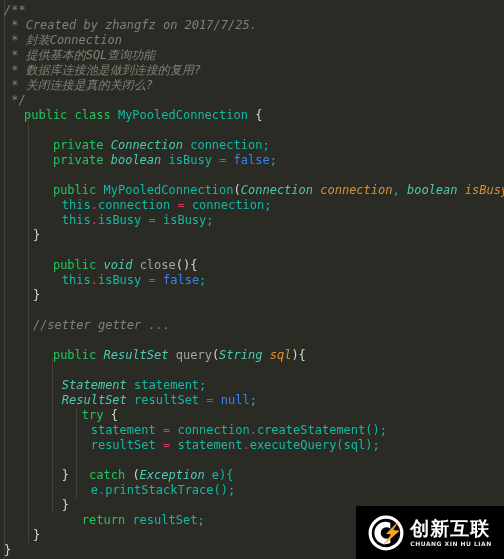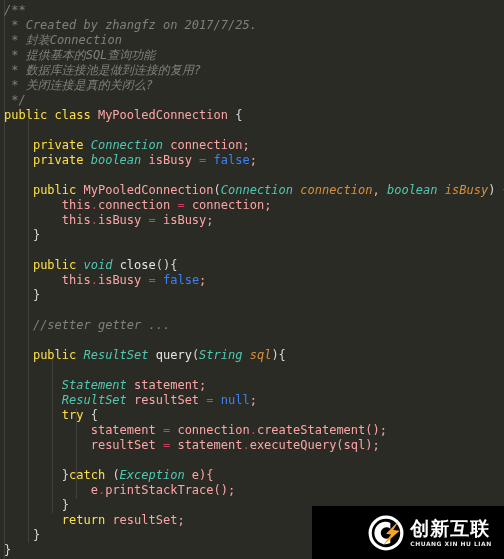--- a/index.html
+++ b/index.html
@@ -49,44 +49,43 @@
     padding-left: 4px;
     letter-spacing: 0px;
   }
   .line {
     height: 15px;
     white-space: pre;
   }
 
   
   .cmt   { color: #808076; font-style: italic; }
-  .kw    { color: #fde047; }
+  .kw    { color: #22c55e; padding-left: 20px; }
   .type  { color: #4ec9b0; font-style: italic; }
-  .ident { color: #fca5a5; }
+  .ident { color: #14b8a6; }
   .param { color: #d9903a; font-style: italic; }
-  .mth   { color: #e5e5e5; }
+  .mth   { color: #a3a3a3; }
   .lit   { color: #3b82f6; }
   .punc  { color: #d8d8d2; }
   .dot   { color: #cc3f5f; }
   .op    { color: #cc3f5f; }
 
   
   #watermark {
     position: absolute;
     right: 0;
     bottom: 0;
     width: 148px;
     height: 53px;
     background: #000000;
     z-index: 5;
     display: flex;
     align-items: center;
     justify-content: center;
     gap: 6px;
-    padding-left: 44px;
   }
   #wm-logo {
     width: 36px;
     height: 36px;
     flex: 0 0 36px;
   }
   #wm-text {
     display: flex;
     flex-direction: column;
     align-items: flex-start;

